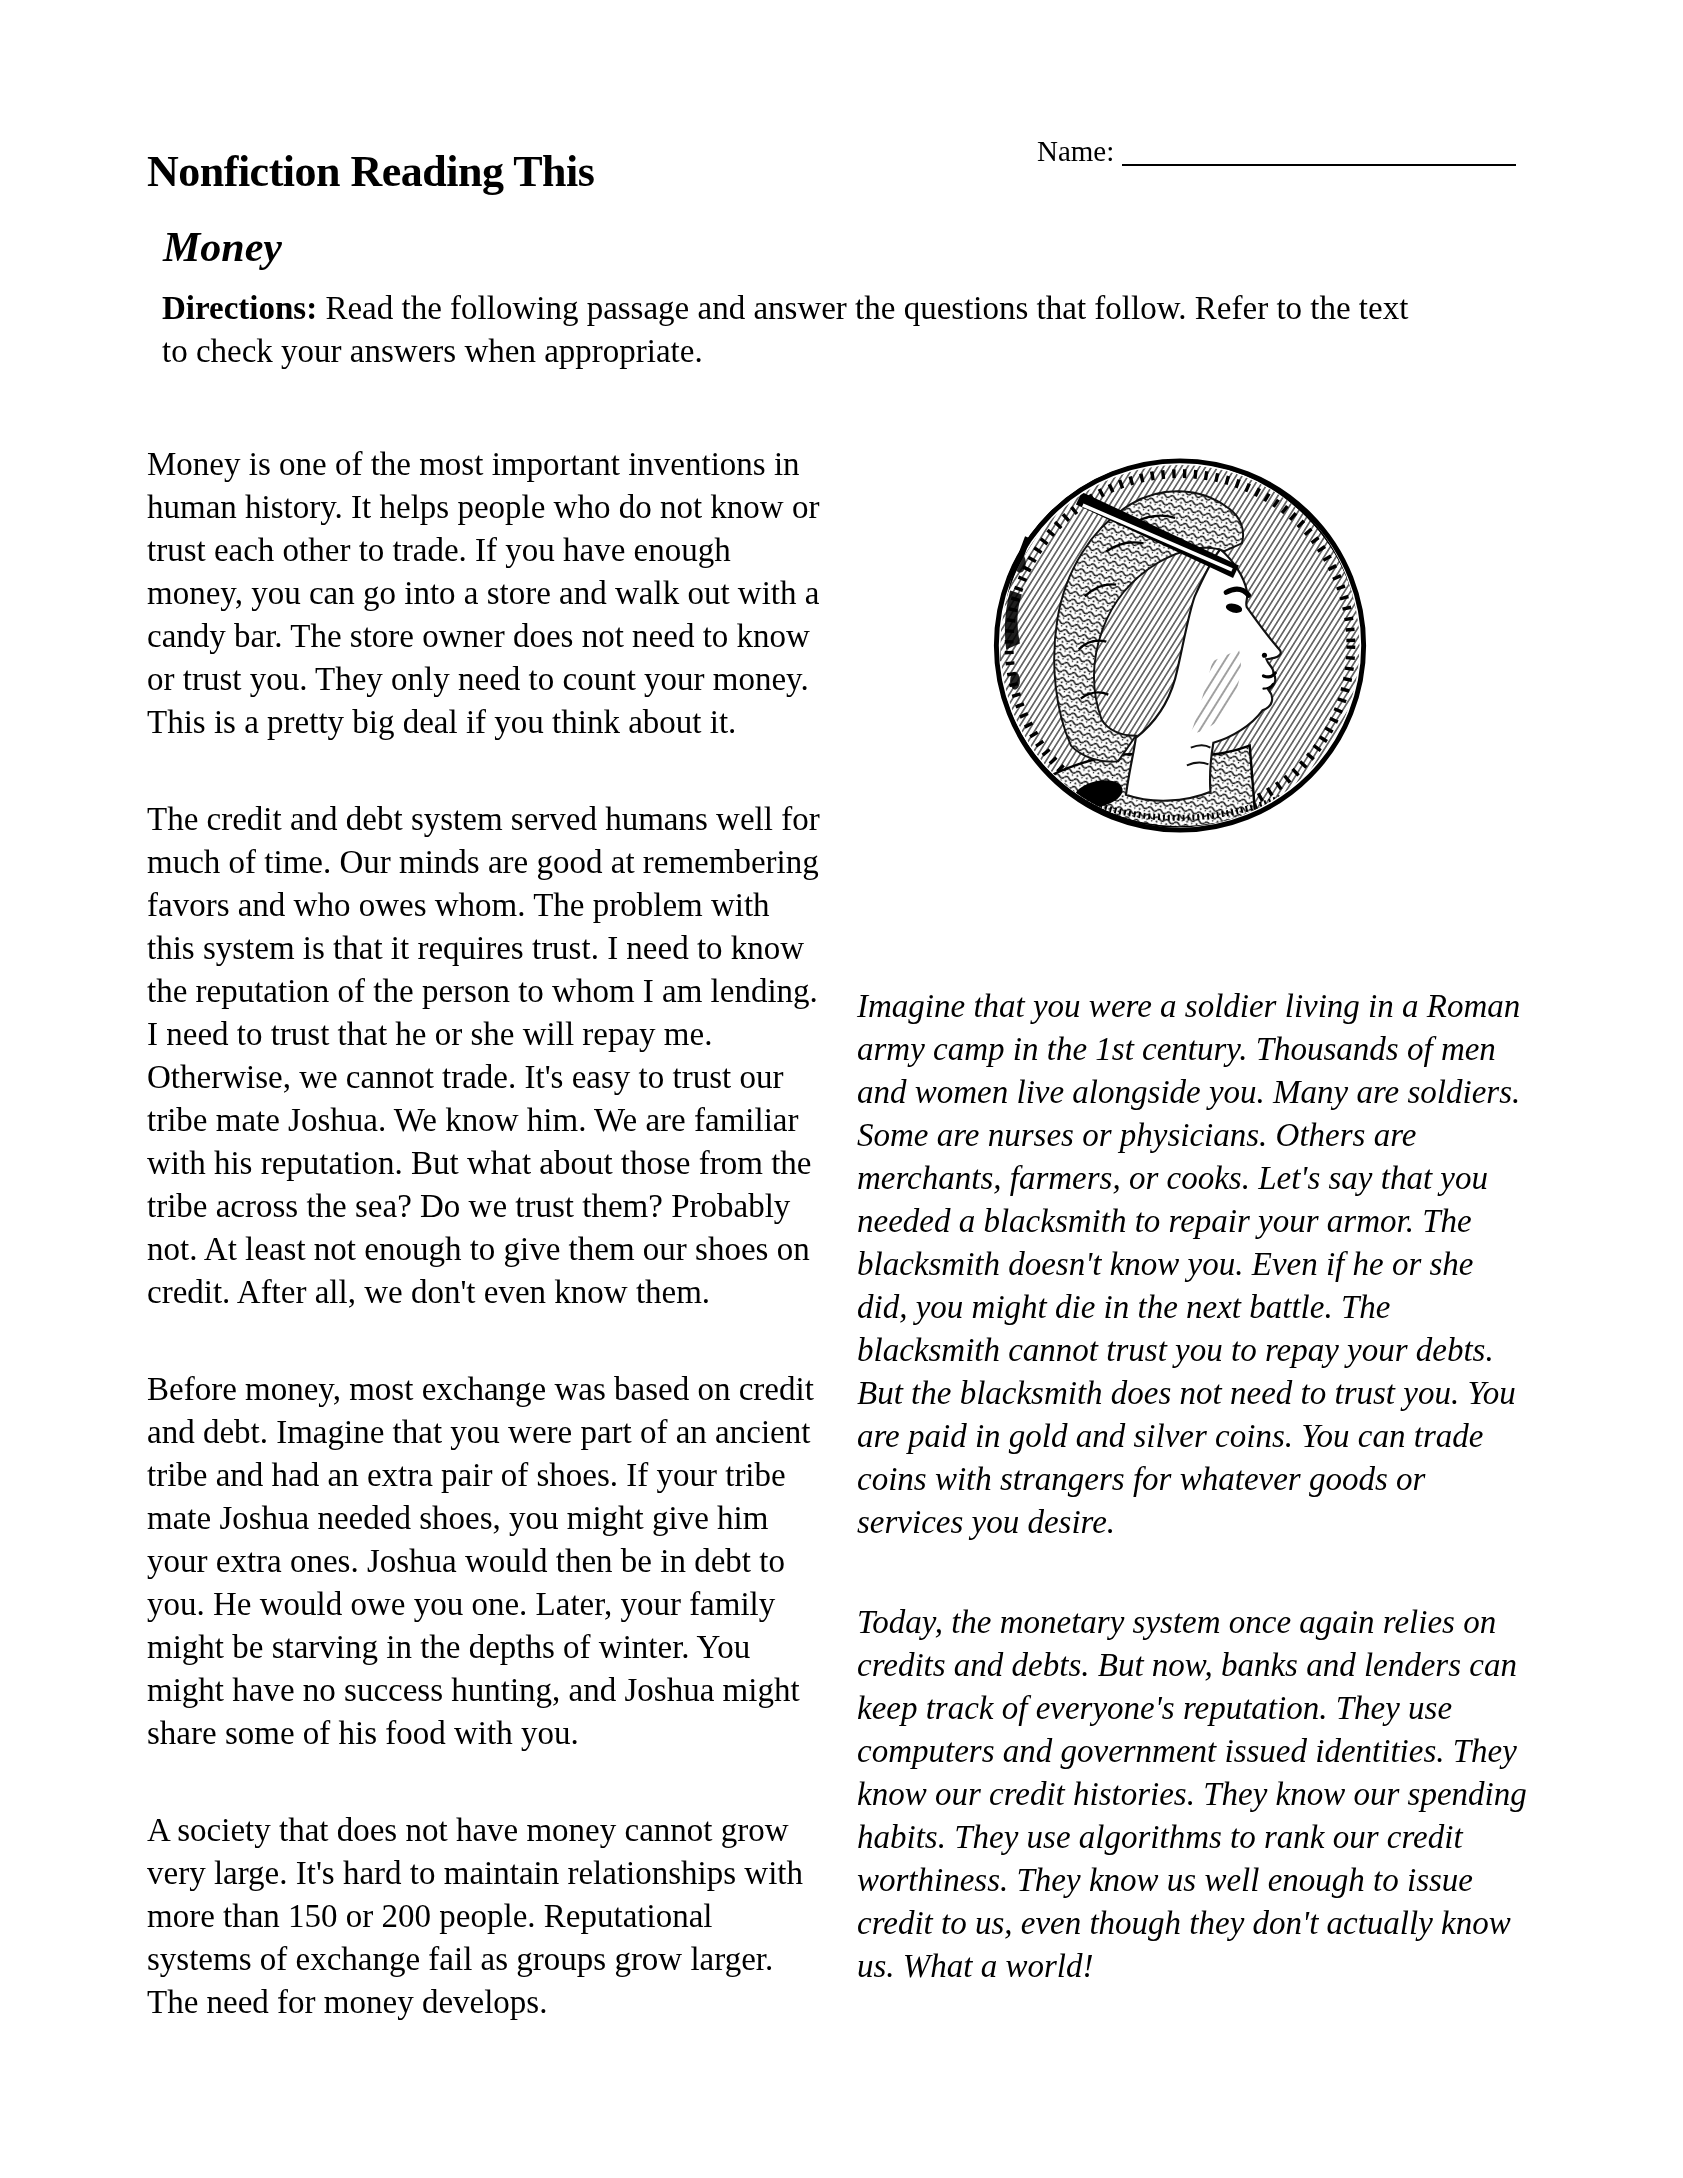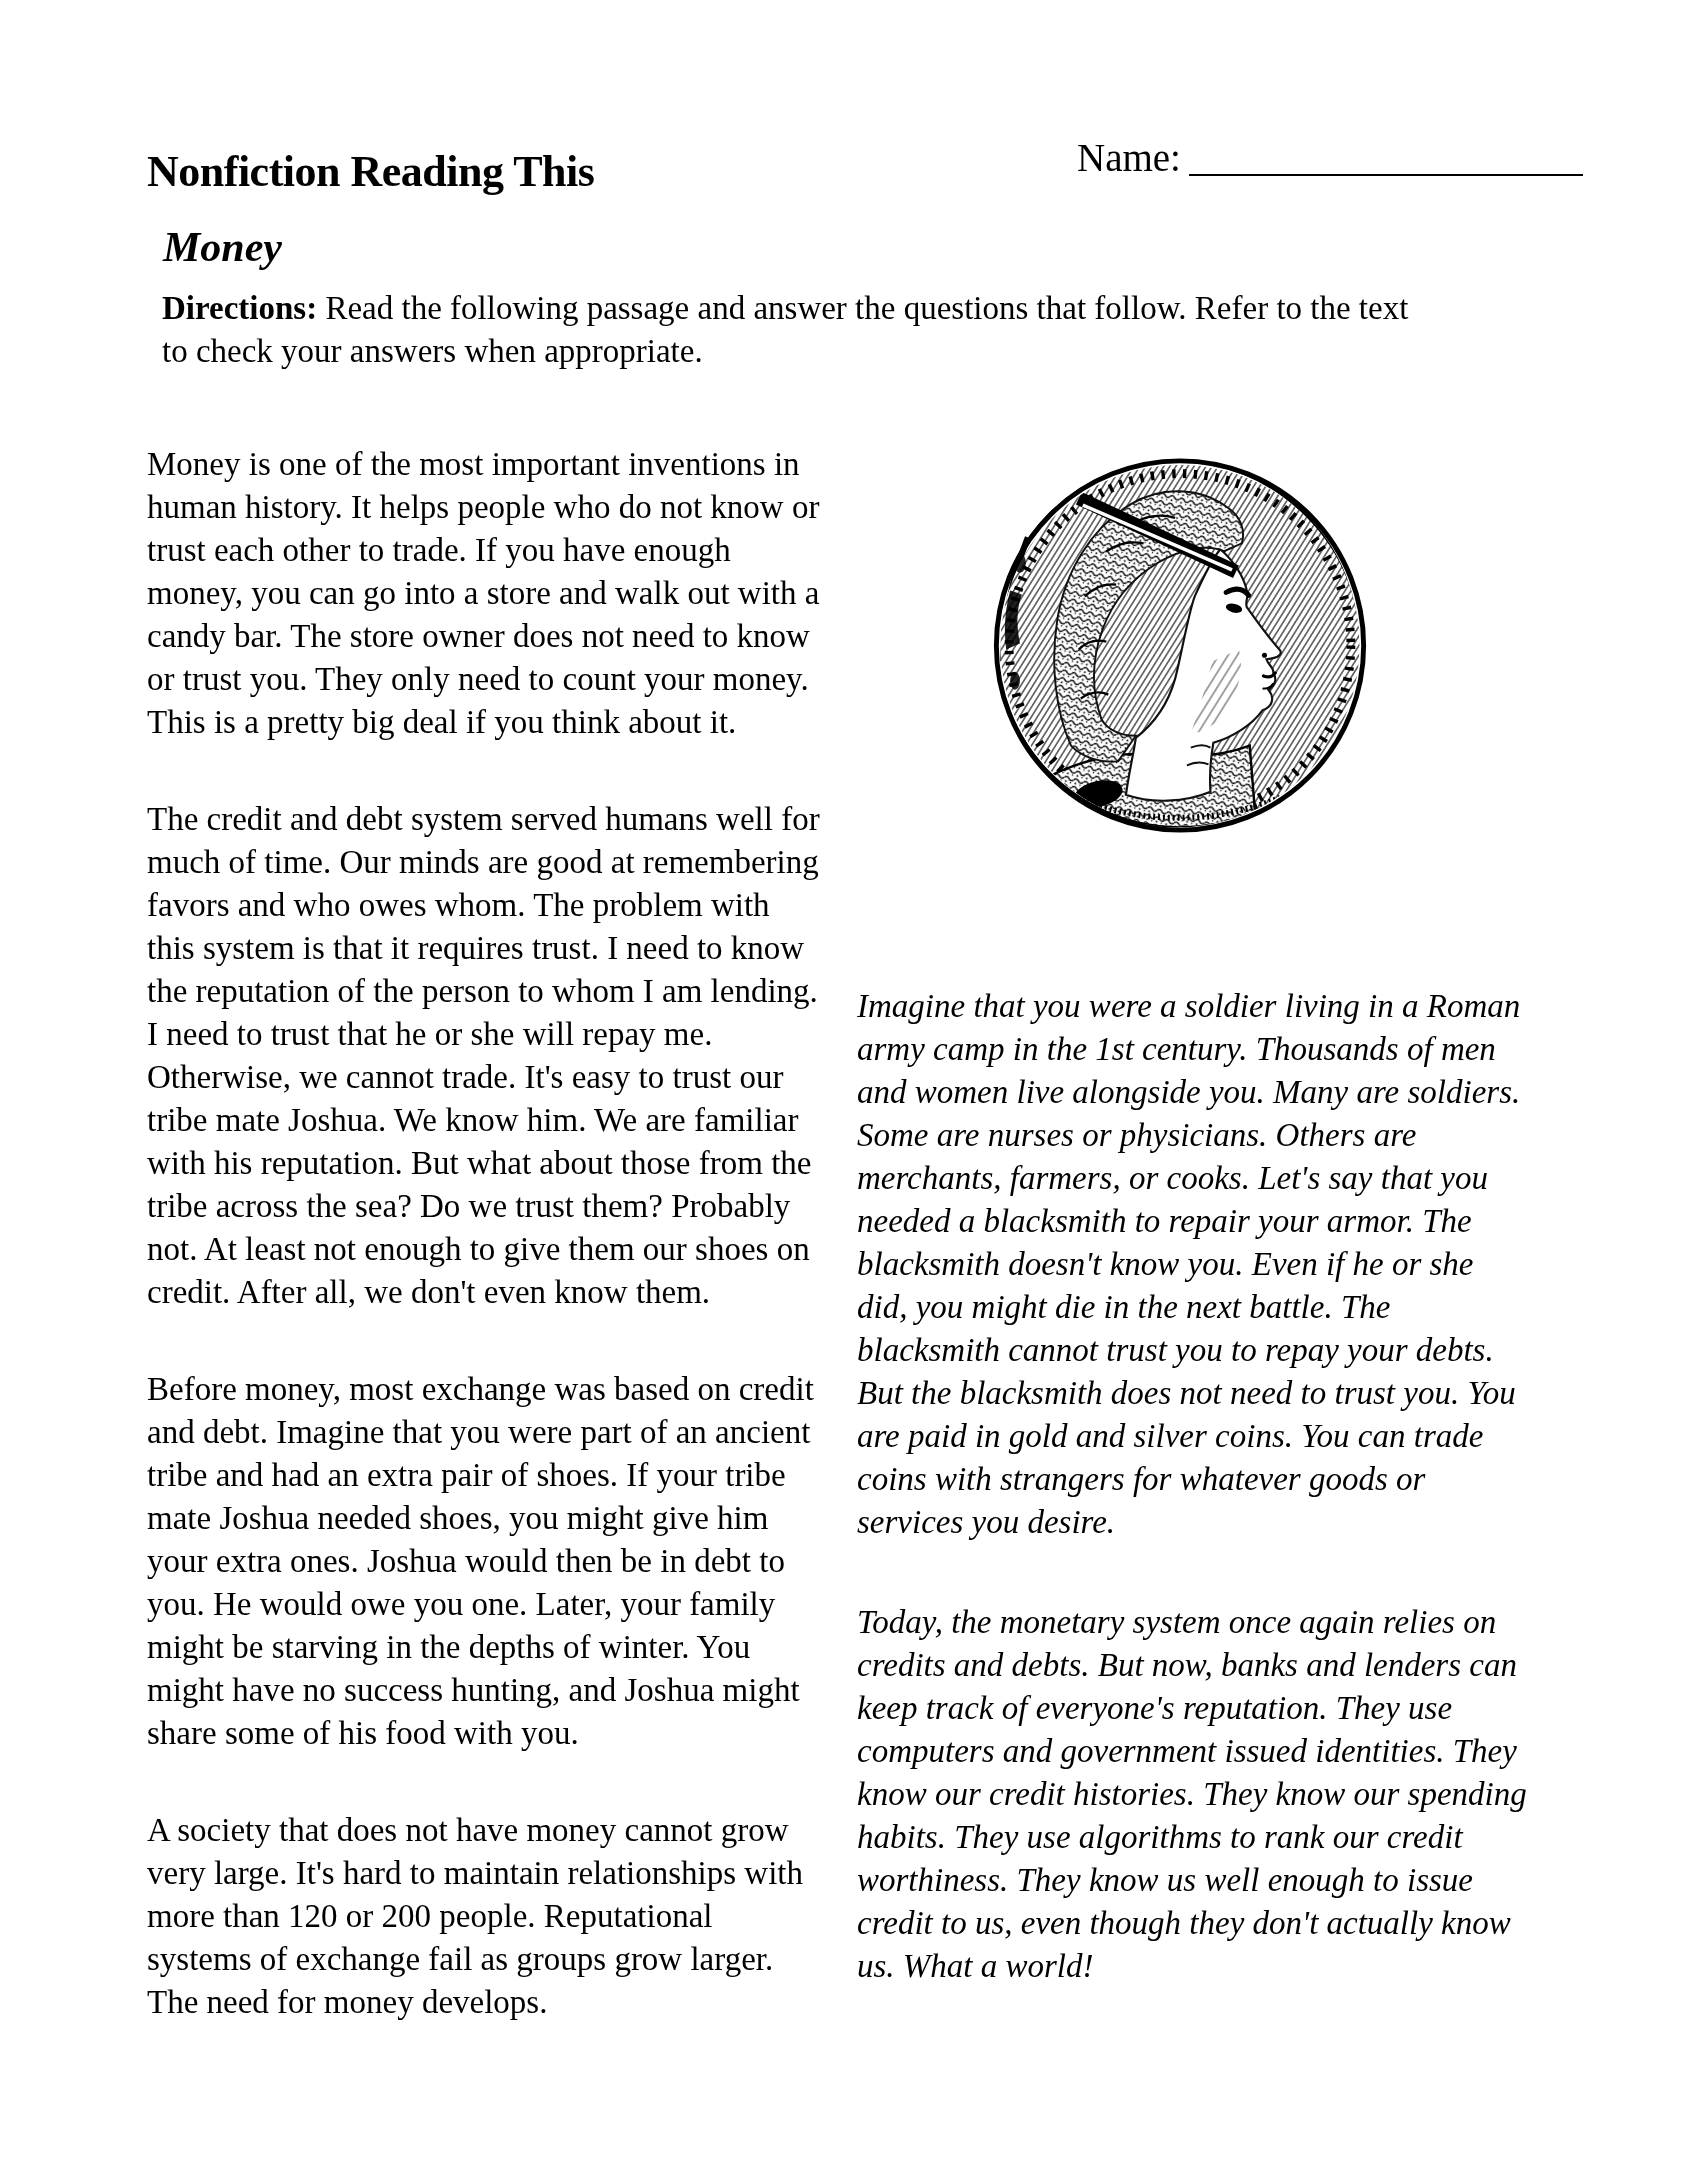--- a/index.html
+++ b/index.html
@@ -9,23 +9,22 @@
     height: 2178px;
     background: #ffffff;
     color: #000000;
     font-family: "Liberation Serif", "DejaVu Serif", serif;
     overflow: hidden;
   }
   .name-row {
     position: absolute;
     top: 135px;
     left: 1037px;
-    font-size: 39px;
+    font-size: 29px;
     white-space: nowrap;
-    margin-left: 40px;
   }
   .name-line {
     display: inline-block;
     width: 394px;
     height: 0;
     border-bottom: 2px solid #000;
     vertical-align: -5px;
     margin-left: 8px;
   }
   .title {
@@ -123,21 +122,21 @@
 and debt. Imagine that you were part of an ancient
 tribe and had an extra pair of shoes. If your tribe
 mate Joshua needed shoes, you might give him
 your extra ones. Joshua would then be in debt to
 you. He would owe you one. Later, your family
 might be starving in the depths of winter. You
 might have no success hunting, and Joshua might
 share some of his food with you.</p>
       <p class="passage-par">A society that does not have money cannot grow
 very large. It's hard to maintain relationships with
-more than 120 or 200 people. Reputational
+more than 150 or 200 people. Reputational
 systems of exchange fail as groups grow larger.
 The need for money develops.</p>
     </div>
 
     <div class="col-right">
 
       <figure class="coin-figure">
         <svg viewBox="0 0 390 390" xmlns="http://www.w3.org/2000/svg">
           <defs>
             <pattern id="fieldHatch" width="5.2" height="5.2" patternUnits="userSpaceOnUse" patternTransform="rotate(-58)">

